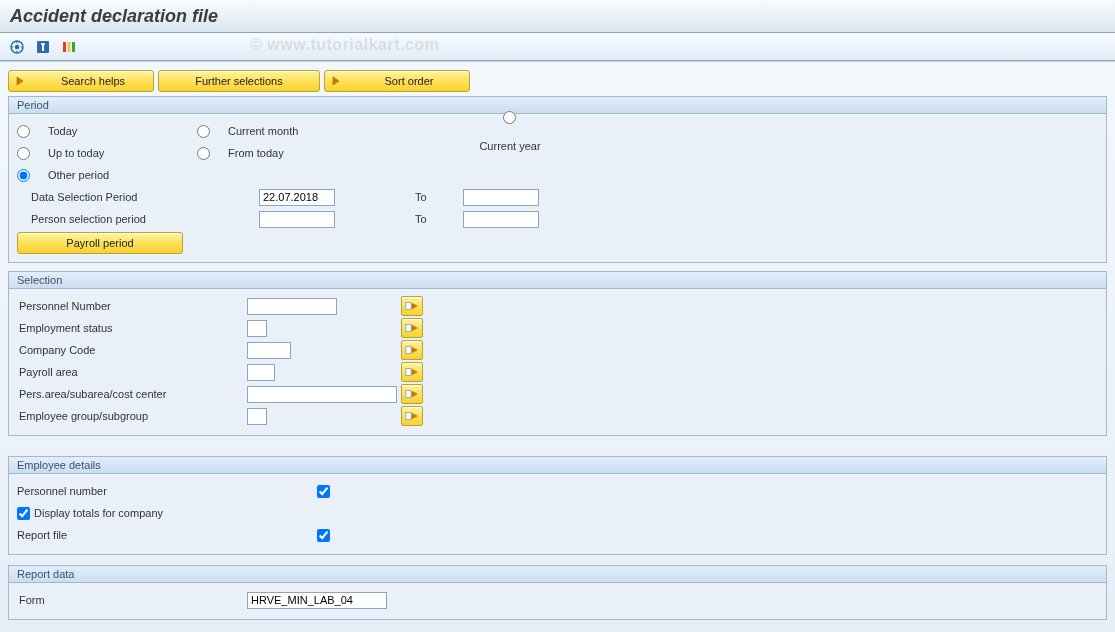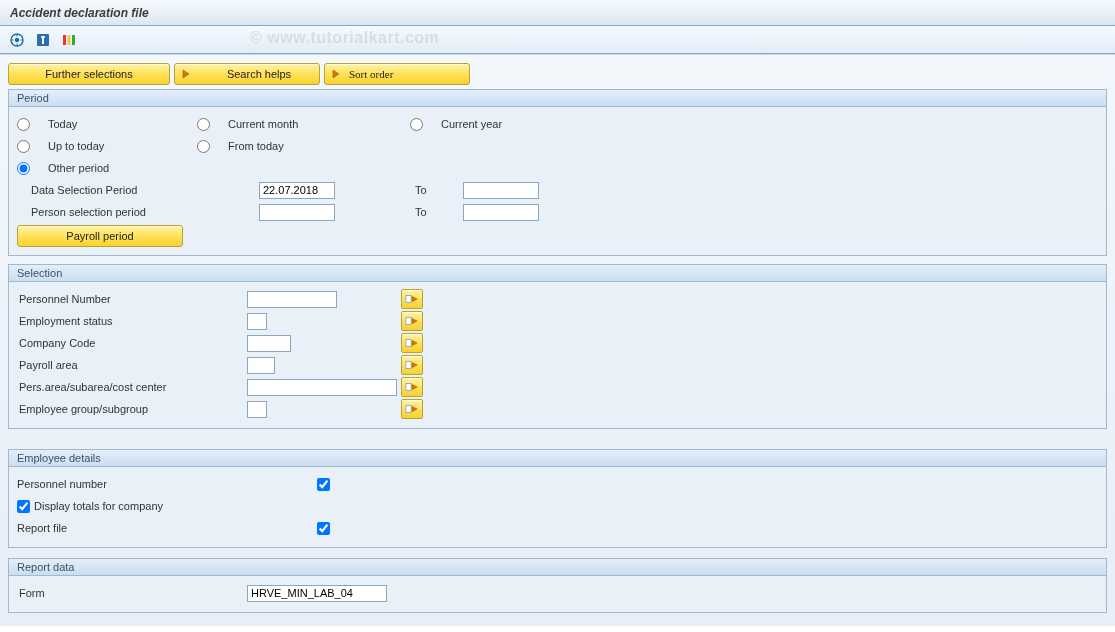--- a/index.html
+++ b/index.html
@@ -9,21 +9,21 @@
     width: 1115px;
     font-family: Arial, sans-serif;
     font-size: 11px;
     background: #fff;
     color: #333;
   }
   .titlebar {
     background: linear-gradient(to bottom, #f8fbff 0%, #e7eff7 60%, #d9e6f2 100%);
     border-bottom: 1px solid #8aa6c1;
     padding: 6px 10px 5px 10px;
-    font-size: 12px;
+    font-size: 18px;
     font-style: italic;
     font-weight: bold;
     color: #3c3c3c;
     box-sizing: border-box;
   }
   .toolbar {
     background: linear-gradient(to bottom,#f5faff,#e2edf7);
     border-bottom:1px solid #8aa6c1;
     height:28px;
     display:flex;
@@ -91,21 +91,21 @@
     border-bottom:1px solid #a3b8cc;
     font-size:11px;
     padding:2px 8px;
     color:#3c5068;
   }
   .groupbox-body { padding:6px 8px 8px 8px; }
   .row { display:flex; align-items:center; height:22px;}
   .indent { padding-left:14px;}
   .col-left { width:180px; display:flex; align-items:center;}
   .col-mid  { width:213px; display:flex; align-items:center;}
-  .col-mid2 { width:200px; display:flex; align-items:center;}
+  .col-mid2 { width:200px; display:flex; align-items:center;flex-direction:column;}
   .radio { display:flex; align-items:center; gap:16px; cursor:default;}
   .radio input[type="radio"]{ margin:0 2px 0 0;}
   .check input[type="checkbox"]{ margin:0 4px 0 0;}
   .to-lbl { width:40px; text-align:left; padding-left:0px;}
   input.sap-input {
     height:17px;
     border:1px solid #8aa6c1;
     background:#fff;
     font-family:inherit;
     font-size:11px;
@@ -158,38 +158,38 @@
         <rect x="5.5" y="2" width="3" height="10" fill="#ecc94b"></rect>
         <rect x="10" y="2" width="3" height="10" fill="#3a3"></rect>
       </svg>
   </div>
   <div class="watermark">© www.tutorialkart.com</div>
 </div>
 
 <div class="mainarea">
 
   <div class="btnrow">
-    <div class="sap-button" style="width:140px;justify-content:center;">
-      <span>Further selections</span>
-    </div>
     <div class="sap-button long">
       <span class="arrow">
         <svg viewBox="0 0 12 12" width="12" height="12">
             <path d="M3 2 L9 6 L3 10 Z" fill="#cf7a00" stroke="#a06000" stroke-width="0.6"></path>
           </svg>
       </span>
       <span style="flex:1;text-align:center;">Search helps</span>
     </div>
+    <div class="sap-button" style="width:140px;justify-content:center;">
+      <span>Further selections</span>
+    </div>
     <div class="sap-button long">
       <span class="arrow">
         <svg viewBox="0 0 12 12" width="12" height="12">
             <path d="M3 2 L9 6 L3 10 Z" fill="#cf7a00" stroke="#a06000" stroke-width="0.6"></path>
           </svg>
       </span>
-      <span style="flex:1;font-family:Liberation Serif, serif;">Sort order</span>
+      <span style="flex:1;text-align:center;">Sort order</span>
     </div>
   </div>
 
   <div class="groupbox">
     <div class="groupbox-title">Period</div>
     <div class="groupbox-body">
       <div class="row">
         <div class="col-left radio">
           <input type="radio" name="period" style="">
           <span>Today</span>

